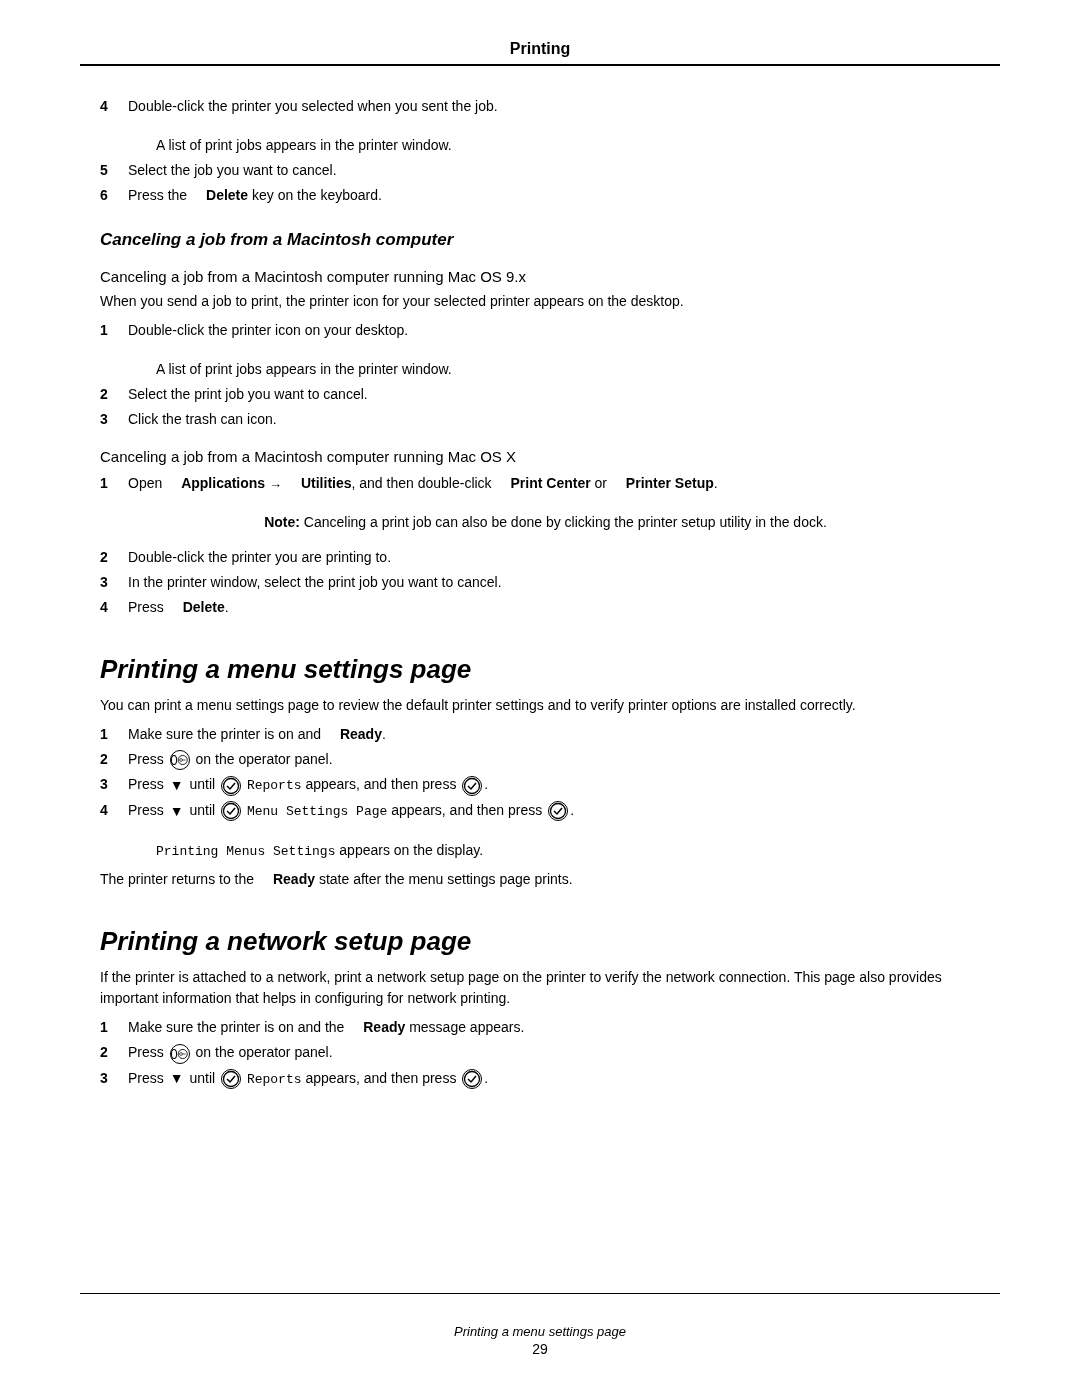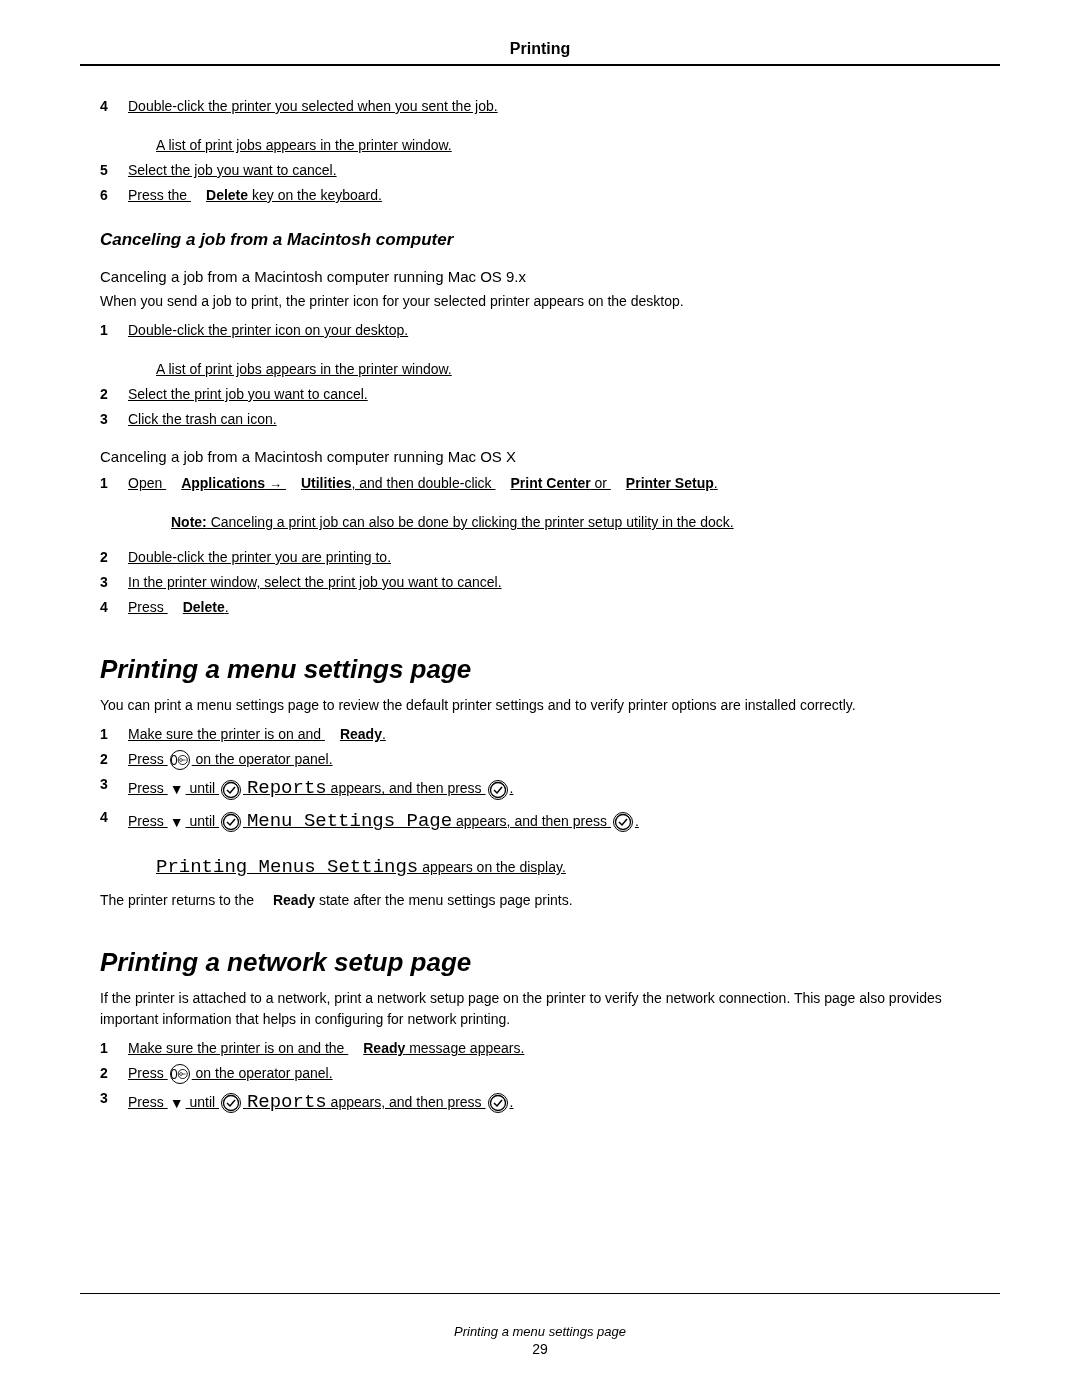--- a/index.html
+++ b/index.html
@@ -94,41 +94,41 @@
     }
 
     ol.steps li .step-num {
       font-weight: bold;
       min-width: 28px;
       flex-shrink: 0;
     }
 
     ol.steps li .step-content {
       flex: 1;
-      text-decoration: underline;
     }
 
     ol.steps li .step-indent {
       margin-left: 28px;
       font-size: 14px;
       line-height: 1.5;
       display: block;
       margin-top: 18px;
     }
 
     b, strong {
       font-weight: bold;
       padding-left: 15px;
     }
 
     
     .note-block {
       margin: 10px 60px 10px 60px;
       font-size: 14px;
       line-height: 1.5;
+      text-align: center;
     }
 
     
     .icon-menu {
       display: inline-flex;
       align-items: center;
       justify-content: center;
       border: 1.5px solid #000;
       border-radius: 50%;
       width: 20px;
@@ -163,21 +163,21 @@
 
     .icon-down {
       display: inline-block;
       vertical-align: middle;
       margin: 0 2px;
       font-size: 14px;
     }
 
     code, .mono {
       font-family: "Courier New", Courier, monospace;
-      font-size: 19px;
+      font-size: 13px;
     }
 
     
     .arrow {
       font-size: 13px;
     }
 
     
     .page-footer {
       position: absolute;

